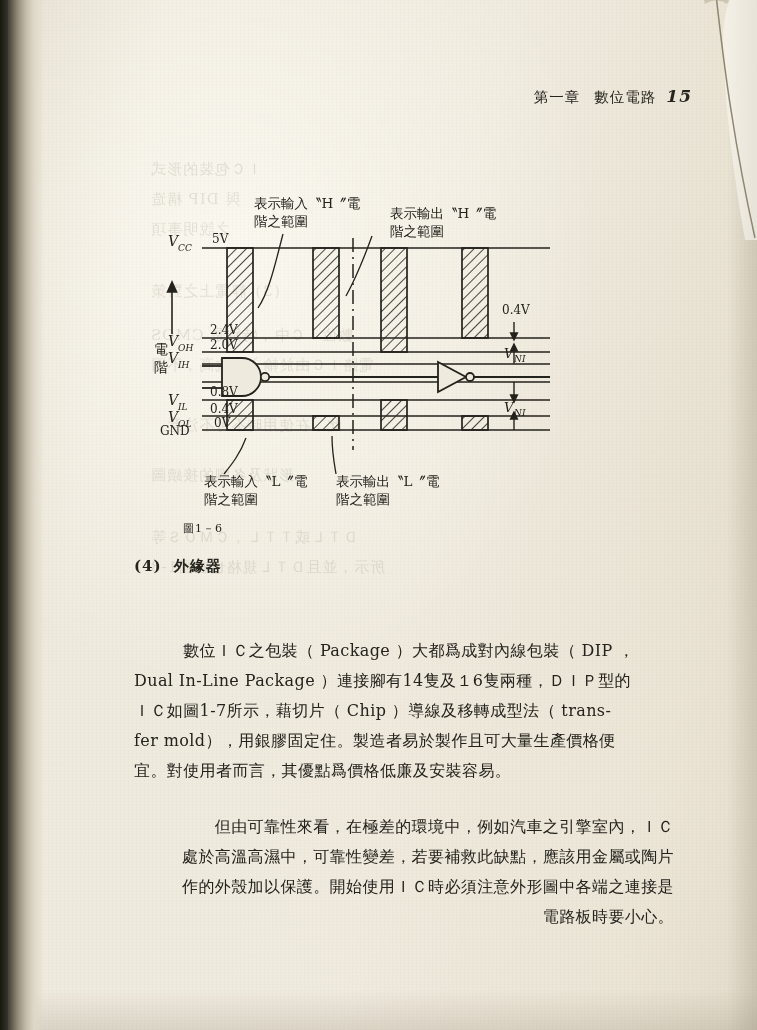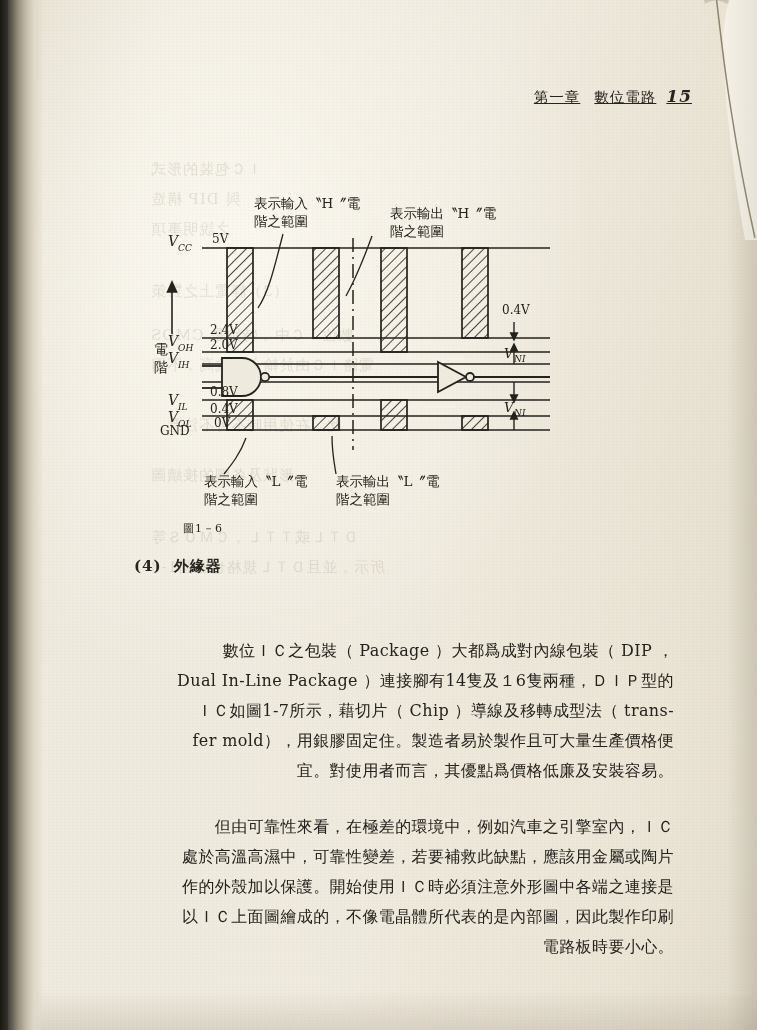--- a/index.html
+++ b/index.html
@@ -66,21 +66,20 @@
   .cjk {
     font-family: "DejaVu Serif", "Liberation Serif", serif;
     color: #26241f;
   }
   #running-head {
     position: absolute;
     top: 86px; right: 65px;
     font-size: 14.5px;
     letter-spacing: 1px;
     white-space: nowrap;
-    text-decoration: underline;
   }
   #running-head .chap { margin-right: 14px; }
   #running-head .folio {
     font-family: "DejaVu Serif", serif;
     font-weight: bold;
     font-style: italic;
     font-size: 17px;
     margin-left: 10px;
   }
   #lead-line {
@@ -119,21 +118,21 @@
   .para {
     position: absolute;
     left: 134px;
     width: 540px;
     font-size: 16px;
     line-height: 30px;
     letter-spacing: .4px;
     text-align: left;
     color: #24221d;
   }
-  #para-1 { top: 636px; text-align: right; }
+  #para-1 { top: 636px; }
   #para-2 { top: 812px; text-align: right; }
   .para .ln { display: block; white-space: nowrap; }
 
   
   #showthrough {
     position: absolute; inset: 0;
     pointer-events: none;
     opacity: .17;
     filter: blur(.3px);
   }
@@ -313,21 +312,20 @@
     <span class="ln">Dual In-Line Package ）連接腳有14隻及１6隻兩種，ＤＩＰ型的</span>
     <span class="ln">ＩＣ如圖1-7所示，藉切片（ Chip ）導線及移轉成型法（ trans-</span>
     <span class="ln">fer mold），用銀膠固定住。製造者易於製作且可大量生產價格便</span>
     <span class="ln">宜。對使用者而言，其優點爲價格低廉及安裝容易。</span>
   </div>
 
   <div id="para-2" class="para cjk">
     <span class="ln">　　　但由可靠性來看，在極差的環境中，例如汽車之引擎室內，ＩＣ</span>
     <span class="ln">處於高溫高濕中，可靠性變差，若要補救此缺點，應該用金屬或陶片</span>
     <span class="ln">作的外殼加以保護。開始使用ＩＣ時必須注意外形圖中各端之連接是</span>
-    <span class="ln">以ＩＣ上面圖繪成的，不像電晶體所代表的是內部圖，因此製作印刷</span>
     <span class="ln">電路板時要小心。</span>
   </div>
 
   <div id="page-edge-shadow"></div>
   <div id="bottom-shadow"></div>
 
   <svg id="tear" viewBox="0 0 130 250">
     <path d="M112,-10 L130,-10 L130,250 L118,250 Q100,150 96,60 Q94,20 112,-10 Z" fill="rgba(252,250,244,0.55)"></path>
     <path d="M88,-4 C 92,30 96,70 104,120 C 112,172 120,212 128,248" stroke="#8d8570" stroke-width="1.5" fill="none"></path>
     <path d="M76,6 C 84,2 96,0 104,6 L100,14 C 92,9 84,10 78,14 Z" fill="rgba(170,160,140,0.45)"></path>

